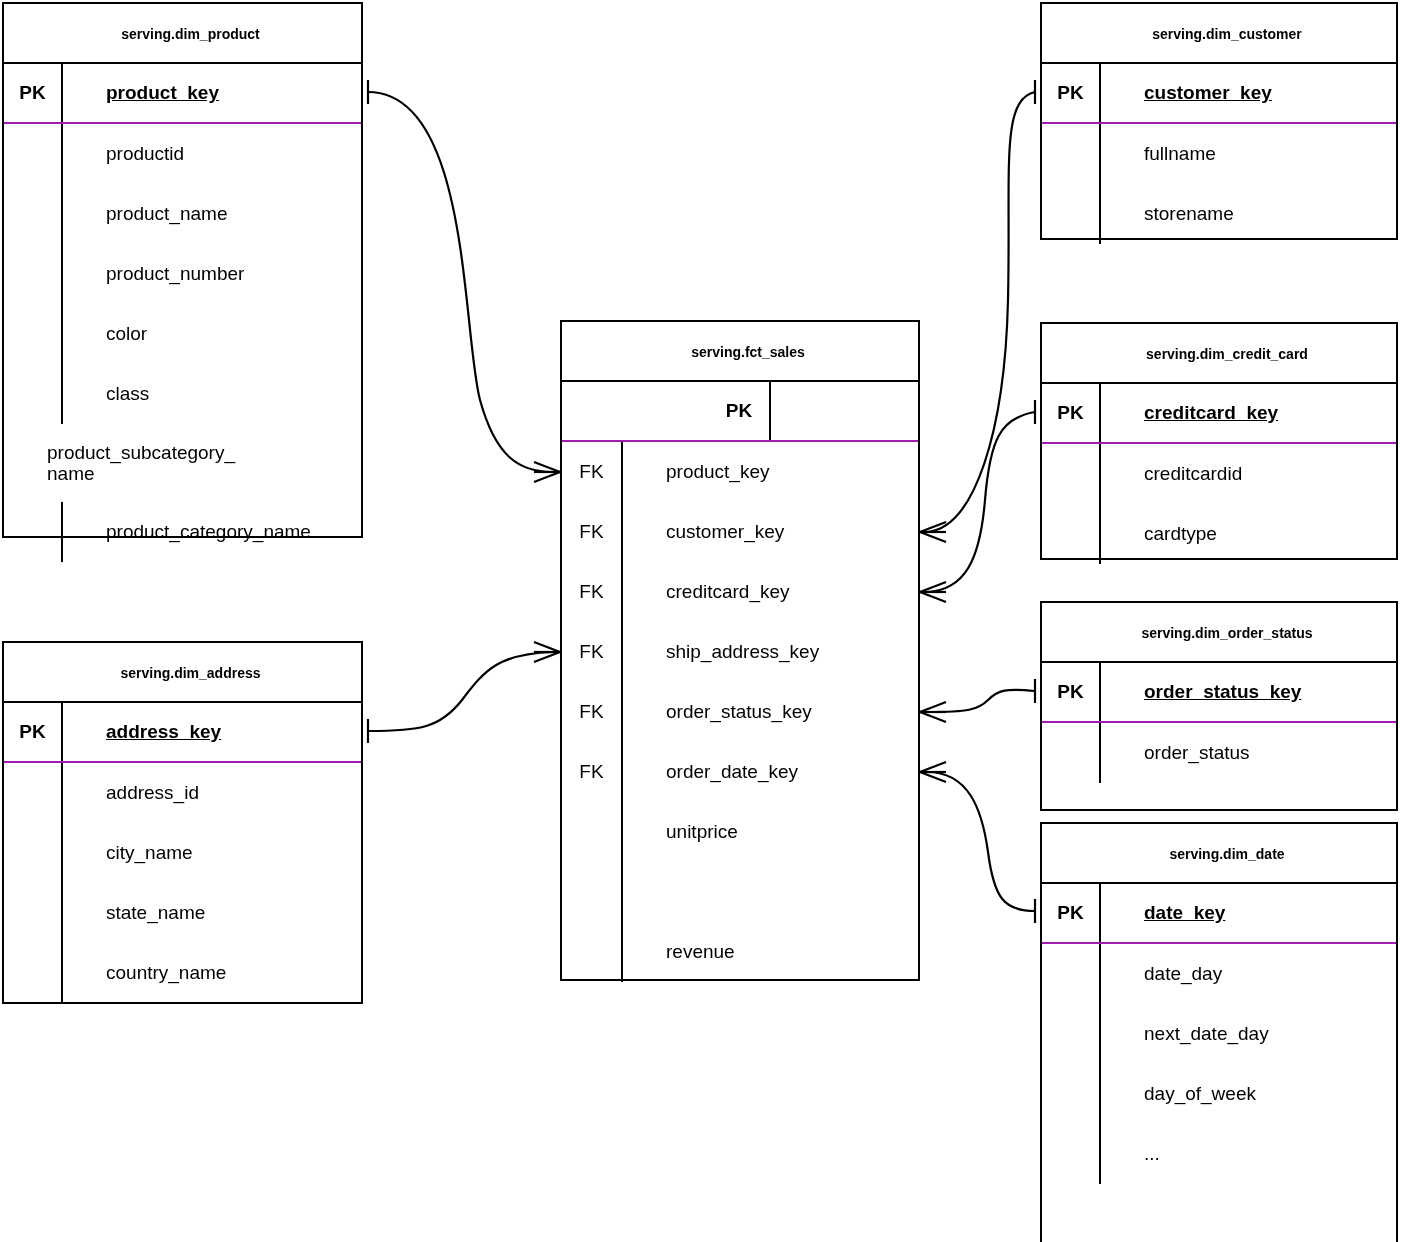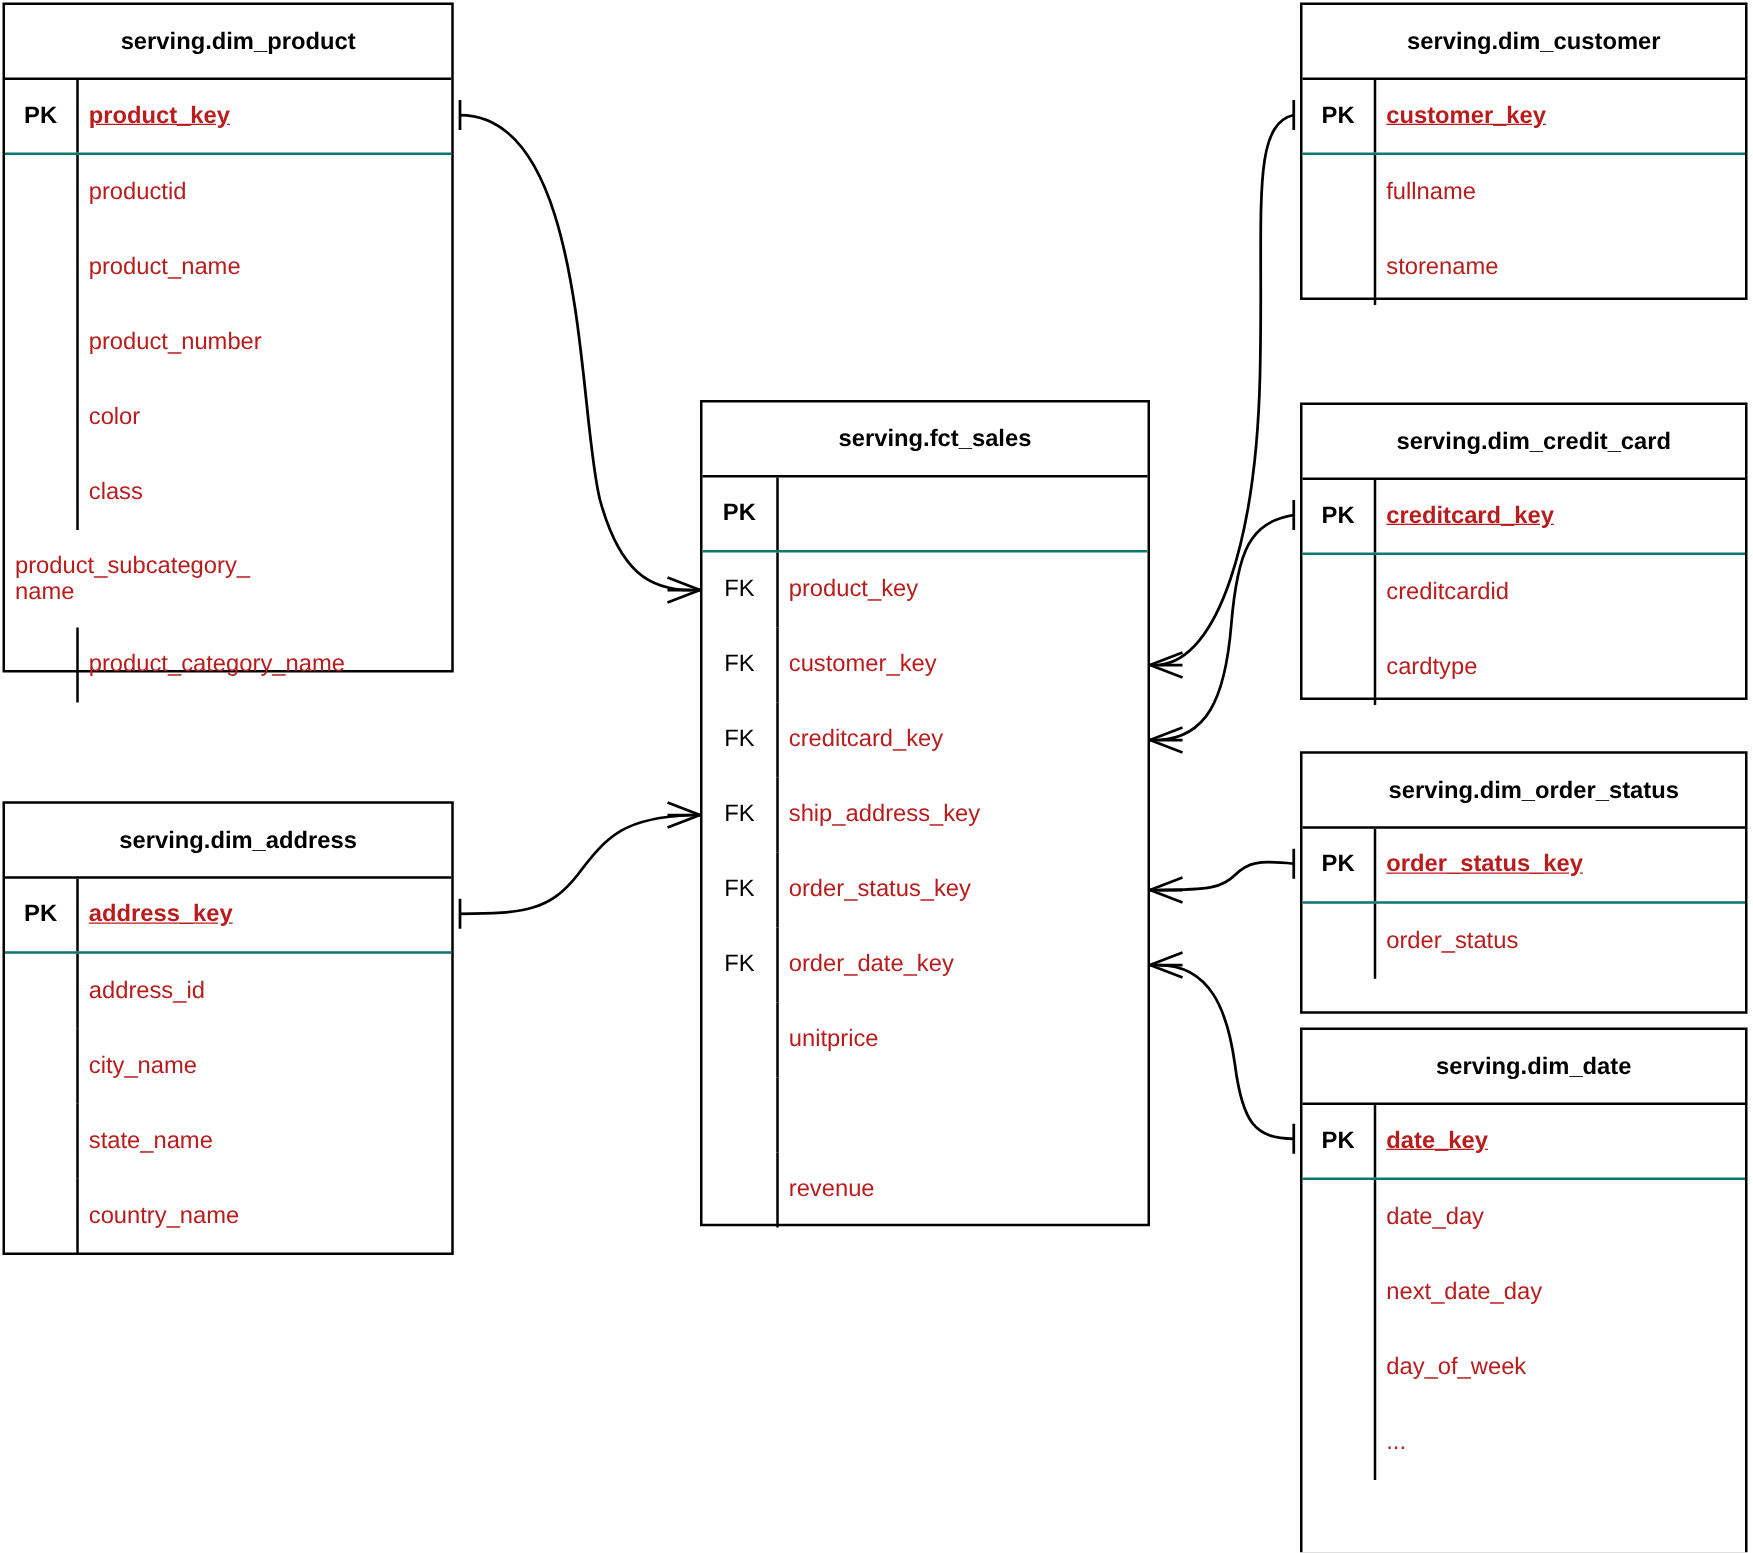--- a/index.html
+++ b/index.html
@@ -1,28 +1,28 @@
 <!DOCTYPE html>
 <html><head>
 <meta charset="utf-8">
 <style>
   html,body{margin:0;padding:0;background:#ffffff;}
   body{font-family:"Liberation Sans",sans-serif;}
   #canvas{position:relative;width:1402px;height:1242px;overflow:hidden;background:#fff;}
   svg.links{position:absolute;left:0;top:0;width:1402px;height:1242px;pointer-events:none;}
   .entity{position:absolute;box-sizing:border-box;border:2px solid #000;background:#fff;}
-  .ent-title{height:60px;line-height:60px;text-align:center;font-weight:bold;font-size:19px;color:#000;
+  .ent-title{height:60px;line-height:60px;text-align:center;font-weight:bold;font-size:14px;color:#000;
              border-bottom:2px solid #000;box-sizing:border-box;padding-left:16px;}
   .row{display:flex;box-sizing:border-box;height:60px;}
-  .row.pkrow{border-bottom:2px solid #0f766e;}
+  .row.pkrow{border-bottom:2px solid #a21caf;justify-content:center;}
   .keycol{width:59px;min-width:59px;box-sizing:border-box;border-right:2px solid #000;
           display:flex;align-items:center;justify-content:center;font-size:19px;color:#000;}
   .keycol.bold{font-weight:bold;}
   .namecol{flex:1;box-sizing:border-box;display:flex;align-items:center;padding-left:8px;
-           font-size:19px;color:#b91c1c;}
+           font-size:19px;color:#000000;margin-left:35px;}
   .namecol.pk{font-weight:bold;text-decoration:underline;}
   .attrs{box-sizing:border-box;}
   .attrs .row{border:0;}
   .namecol.twoline{line-height:1.12;align-items:center;}
   .tall{height:78px;flex-direction:column;}
 </style>
 </head>
 <body>
 
 <div id="canvas">

